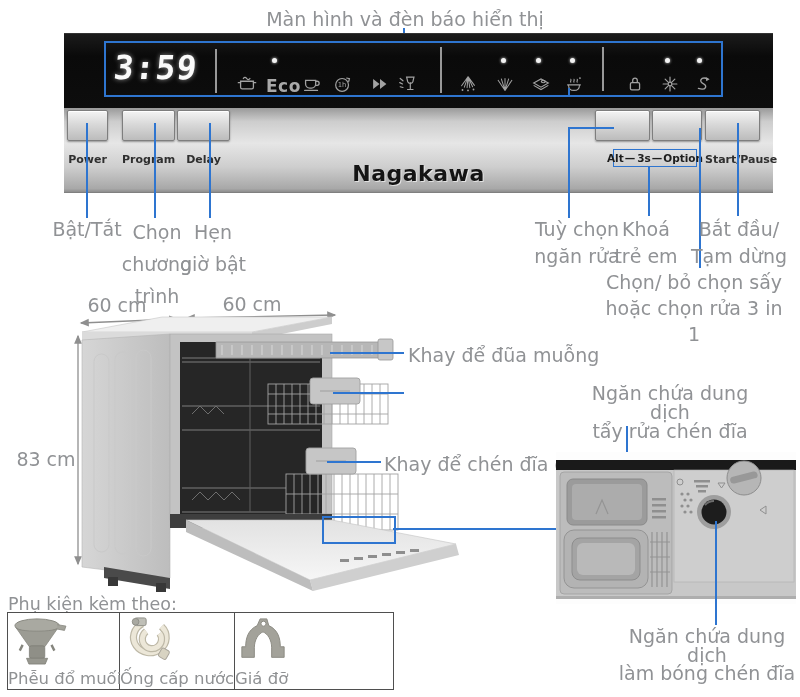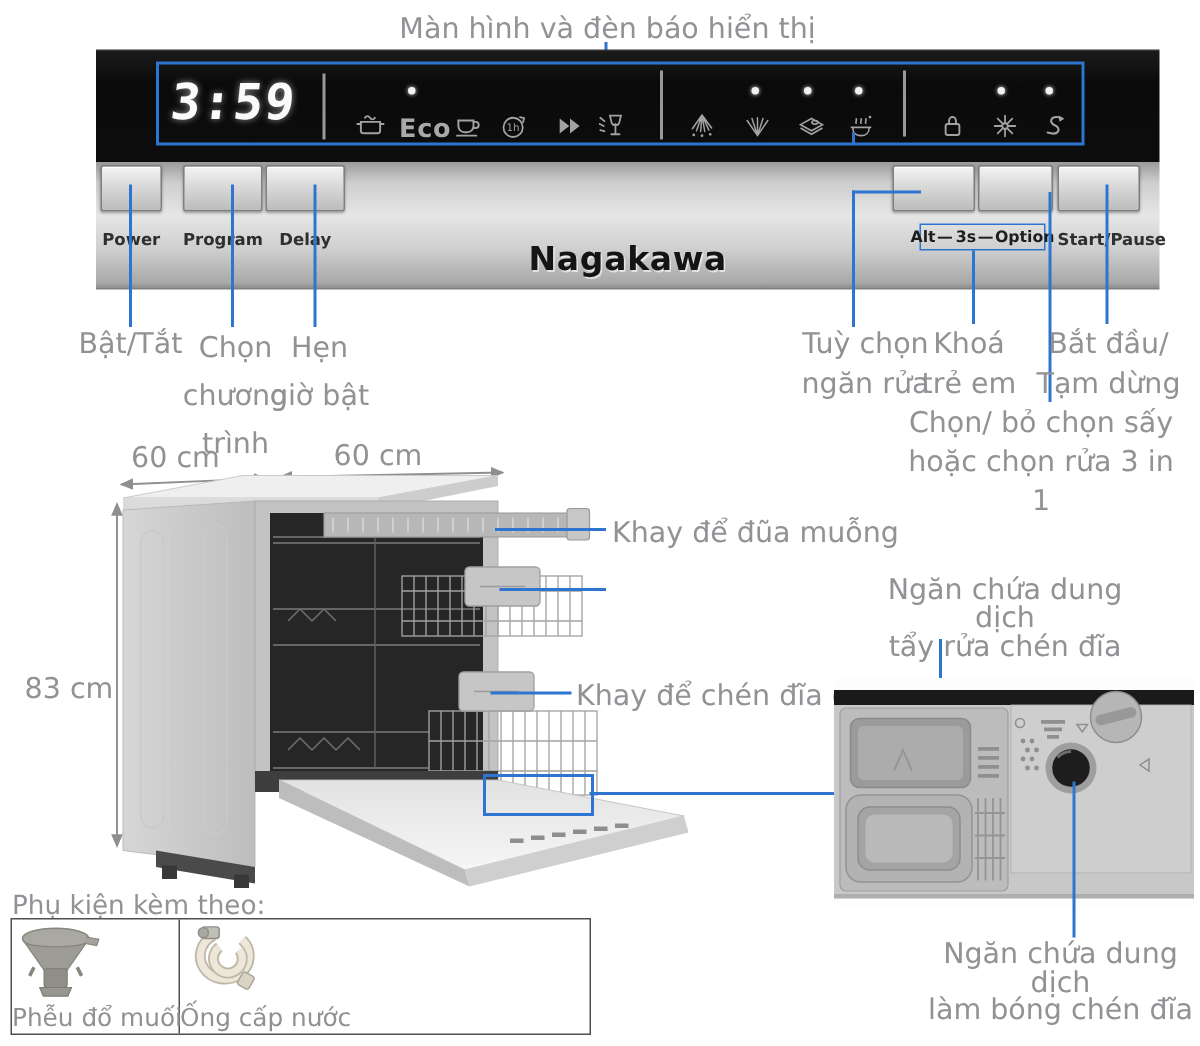--- a/index.html
+++ b/index.html
@@ -404,15 +404,22 @@
           <path d="M22 8 a17 16 0 1 0 20 3" stroke="#ece7d8" stroke-width="5"></path>
           <path d="M26 16 a10 10 0 1 0 14 2" stroke="#bdb8a6" stroke-width="7.5"></path>
           <path d="M26 16 a10 10 0 1 0 14 2" stroke="#ece7d8" stroke-width="5"></path>
         </g>
         <rect x="14" y="2" width="12" height="8" rx="2" fill="#bfbfb7" stroke="#8f8f87"></rect>
         <circle cx="15" cy="6" r="3.5" fill="#a9a9a1" stroke="#8f8f87"></circle>
         <rect x="40" y="34" width="9" height="10" rx="2" fill="#d8d3c2" stroke="#a9a49a" transform="rotate(30 44 39)"></rect>
       </svg>
       <div class="acc-lbl">Ống cấp nước</div>
     </div>
+    <div class="acc-cell" style="width:158px;">
+      <svg width="56" height="50" viewBox="0 0 56 52">
+        <path d="M25 3h7l2 7c10 4.5 12 14 12 22h4v11H37V33c0-8-4-14.5-9-16.5C23 18.5 19 25 19 33v10H6V32h4c0-8 2-17.5 12-22z" fill="#a3a29a" stroke="#8b8a82" stroke-width="1"></path>
+        <circle cx="28.5" cy="8" r="2.6" fill="#fff" stroke="#8b8a82"></circle>
+      </svg>
+      <div class="acc-lbl">Giá đỡ</div>
+    </div>
   </div>
 
 </div>
 
 </body></html>

